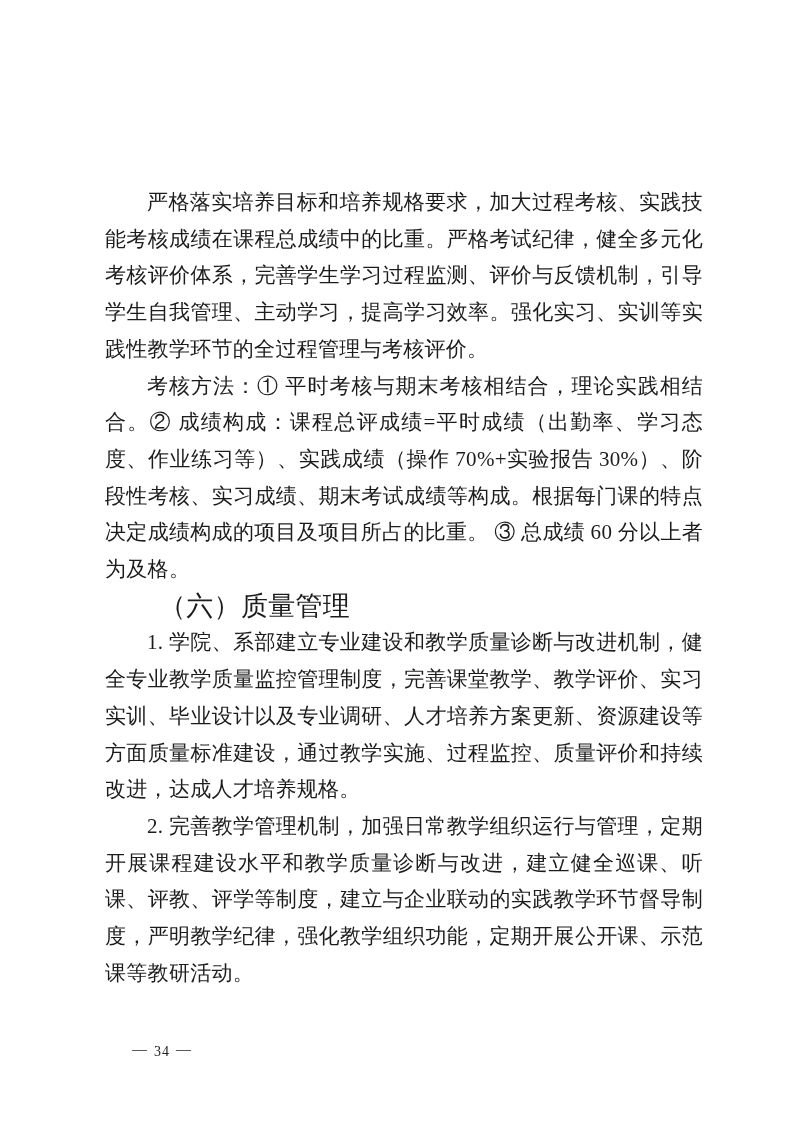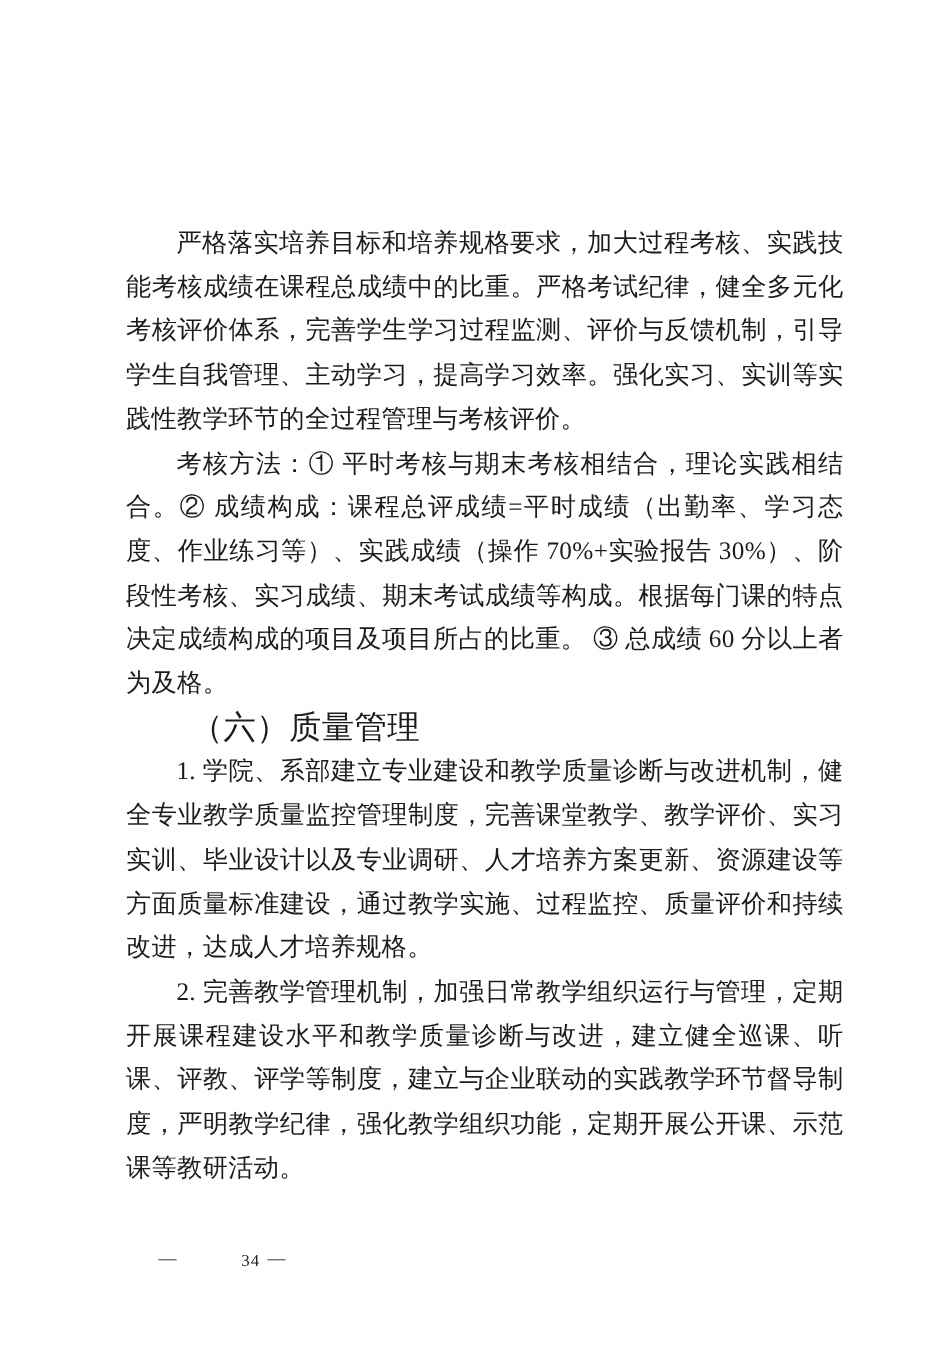--- a/index.html
+++ b/index.html
@@ -50,21 +50,20 @@
     color: #222222;
     letter-spacing: 1px;
   }
   .footer .dash {
     display: inline-block;
     margin: 0 6px;
     transform: translateY(-2px);
   }
   .footer .num {
     font-size: 14px;
-    margin-left: 47px;
   }
 </style>
 </head>
 <body>
 
 <div class="page">
   <div class="content">
     <p class="para">严格落实培养目标和培养规格要求，加大过程考核、实践技能考核成绩在课程总成绩中的比重。严格考试纪律，健全多元化考核评价体系，完善学生学习过程监测、评价与反馈机制，引导学生自我管理、主动学习，提高学习效率。强化实习、实训等实践性教学环节的全过程管理与考核评价。</p>
     <p class="para">考核方法：① 平时考核与期末考核相结合，理论实践相结合。② 成绩构成：课程总评成绩=平时成绩（出勤率、学习态度、作业练习等）、实践成绩（操作 70%+实验报告 30%）、阶段性考核、实习成绩、期末考试成绩等构成。根据每门课的特点决定成绩构成的项目及项目所占的比重。 ③ 总成绩 60 分以上者为及格。</p>
     <p class="heading">（六）质量管理</p>

